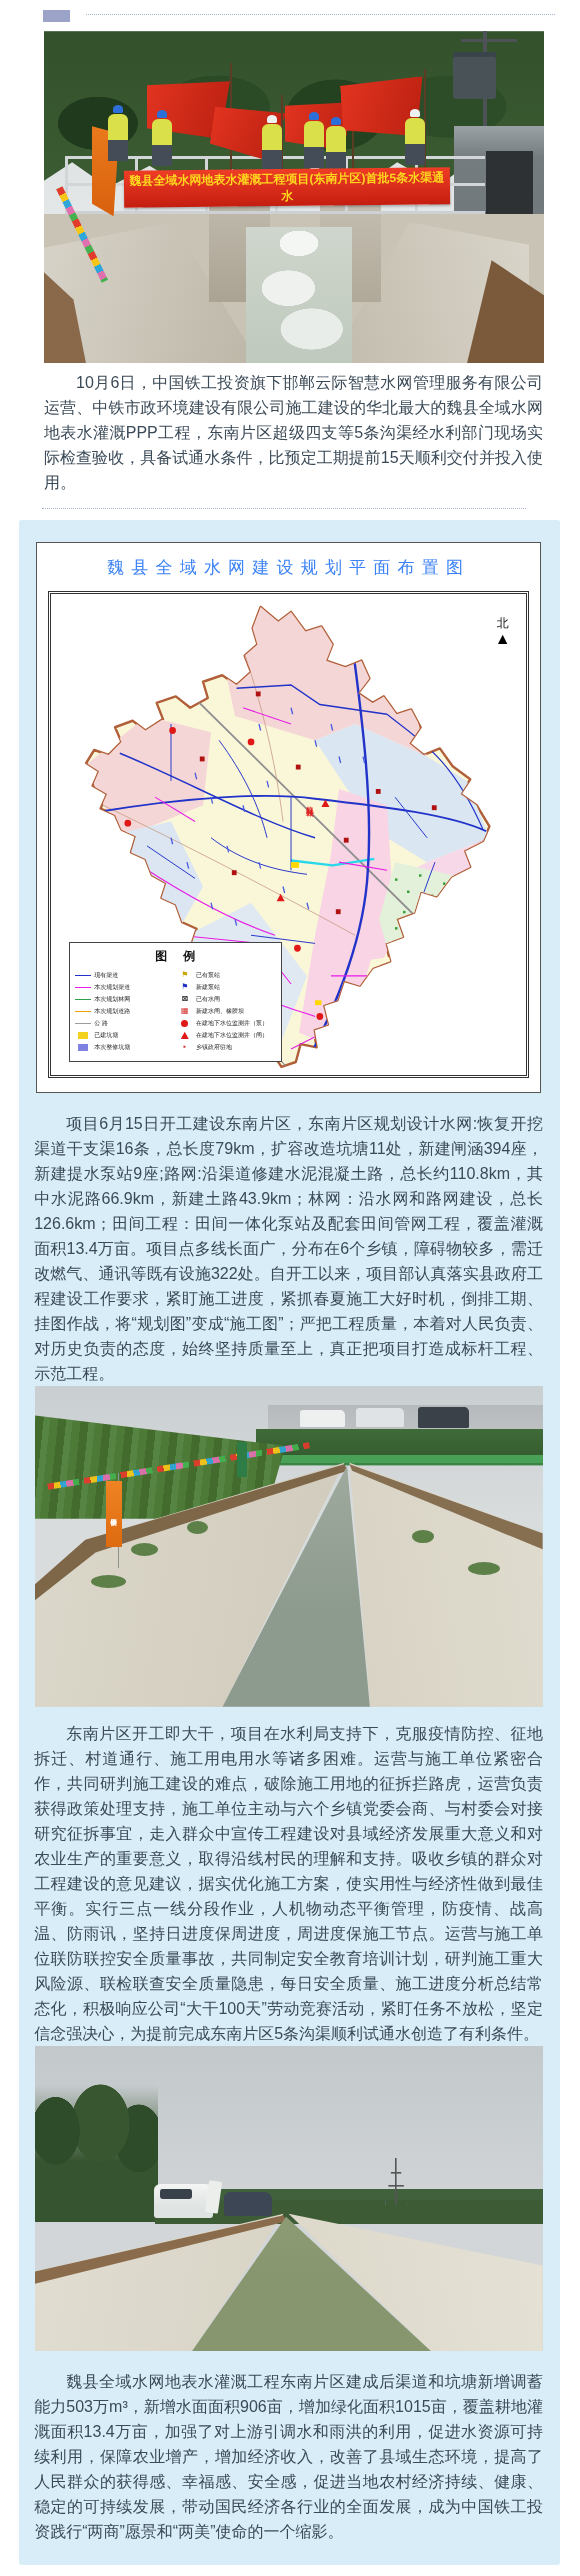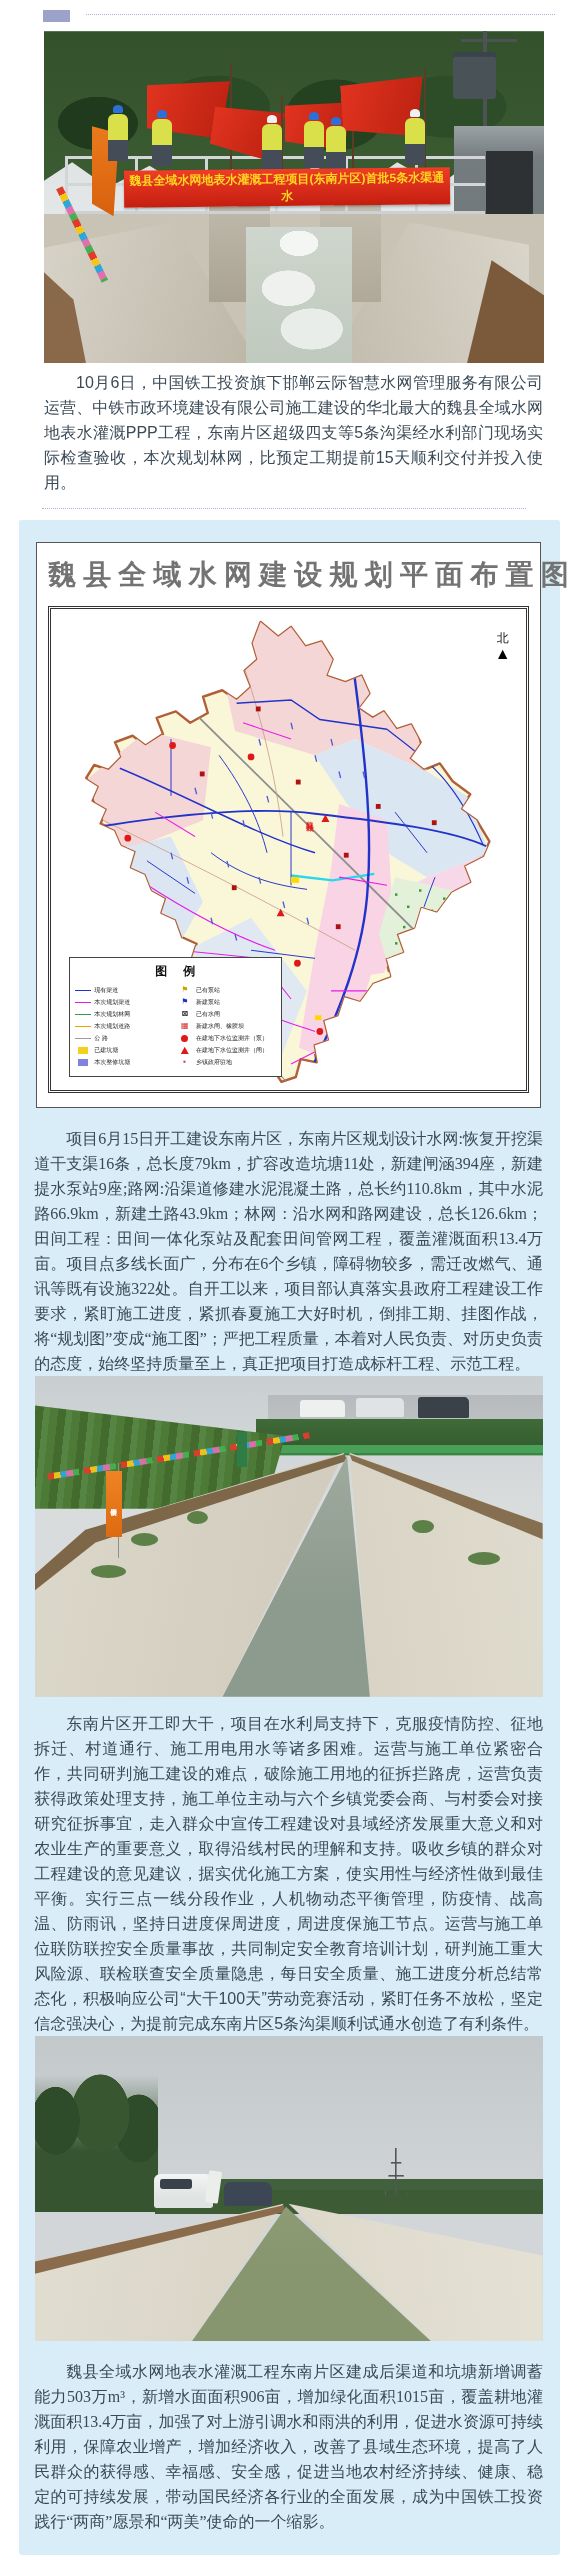--- a/index.html
+++ b/index.html
@@ -10,21 +10,21 @@
   .top-rect{position:absolute;left:43px;top:0;width:27px;height:12px;background:#9ba3c9;}
   .top-dots{position:absolute;left:86px;right:26px;top:4.8px;border-top:1.6px dotted #a9b4cf;}
   
   .para{width:499px;margin:6.4px 0 0 44px;font-size:16px;line-height:25px;
         color:#3b4a57;text-indent:2em;text-align:justify;}
   .divider{margin:13px 0 0 42px;width:484px;border-top:1.6px dotted #a9b4cf;}
   
   .blue-box{margin:11.2px 21px 0 19px;background:#d8edf7;border-radius:2.4px;
             padding:13px 17px 21px 15.2px;}
   .blue-box .para{width:auto;margin:0;}
-  .mt18{margin-top:14.4px!important;} .mt22{margin-top:17.6px!important;font-family:Liberation Serif, serif;}
+  .mt18{margin-top:14.4px!important;} .mt22{margin-top:17.6px!important;}
   
   .photo{position:relative;overflow:hidden;background:#dadde0;}
   .photo1{width:500px;height:332px;margin:9.6px 0 0 44px;}
   .ph-in{width:508px;height:321px;margin:11.2px auto 0;}
   .ph-in3{height:305px;}
   .layer{position:absolute;}
   
   .p1-sky{inset:0;background:linear-gradient(#d5dadb,#e4e7e7 55%,#eceeee);}
   .p1-trees{left:-8px;right:-8px;top:0;height:168px;background:
      radial-gradient(72px 48px at 12% 55%,#203a1e 55%,transparent 56%),
@@ -118,21 +118,21 @@
   .p3-dirt{left:0;top:0;width:100%;height:100%;background:#8a6b4b;
      clip-path:polygon(49% 55.5%,0 74%,0 78%,49.5% 57.5%);}
   .p3-water{left:0;top:0;width:100%;height:100%;background:linear-gradient(#a3ac8b,#87966f 75%);
      clip-path:polygon(49.5% 56%,31% 100%,78% 100%);}
   .p3-van{left:119px;top:138px;width:59px;height:34px;background:linear-gradient(#f3f5f4,#dfe3e2 70%);border-radius:6.4px 8px 2.4px 2.4px;}
   .p3-van::before{content:"";position:absolute;left:6.4px;top:4.8px;width:32px;height:10.4px;background:#39424a;border-radius:2.4px;}
   .p3-vandoor{left:172px;top:135px;width:13px;height:32px;background:#eceeec;border-radius:1.6px;transform:rotate(8deg);}
   .p3-car2{left:189px;top:146px;width:48px;height:24px;background:#3c4654;border-radius:6.4px 8px 2.4px 2.4px;}
   
   .map-card{background:#fff;border:0.8px solid #555;margin:9.6px 1.6px 0;padding:13px 11.2px 14.4px;}
-  .map-title{text-align:center;font-weight:bold;color:#737373;font-size:28px;letter-spacing:7.2px;white-space:nowrap;}
+  .map-title{text-align:center;font-weight:normal;color:#3b82f6;font-size:17px;letter-spacing:7.2px;white-space:nowrap;}
   .map-frame{margin-top:11.2px;border:3.2px double #333;height:481px;position:relative;background:#fff;overflow:hidden;}
   .map-frame svg{position:absolute;inset:0;width:100%;height:100%;}
   .north{position:absolute;right:13px;top:21px;width:21px;text-align:center;color:#111;}
   .north .n-label{font-size:12px;display:block;}
   .north .n-arrow{font-size:16px;line-height:13px;display:block;color:#000;}
   .city-label{position:absolute;left:53%;top:43%;color:#e01818;font-size:8px;letter-spacing:0.8px;
      writing-mode:vertical-rl;text-orientation:upright;}
   
   .legend{position:absolute;left:17.6px;bottom:13px;width:200px;background:#fff;border:0.8px solid #444;padding:5.6px 5.6px 7.2px;}
   .legend-title{text-align:center;font-weight:bold;font-size:12px;letter-spacing:16px;color:#111;text-indent:16px;}
@@ -190,21 +190,21 @@
     <div class="layer worker" style="left:260px;top:90px;"></div>
     <div class="layer worker" style="left:282px;top:95px;"></div>
     <div class="layer worker wh" style="left:361px;top:87px;"></div>
     <div class="layer p1-sign"></div>
     <div class="layer p1-bunting"></div>
     <div class="layer p1-banner">
       <span>魏县全域水网地表水灌溉工程项目(东南片区)首批5条水渠通水</span>
     </div>
   </figure>
 
-  <p class="para">10月6日，中国铁工投资旗下邯郸云际智慧水网管理服务有限公司运营、中铁市政环境建设有限公司施工建设的华北最大的魏县全域水网地表水灌溉PPP工程，东南片区超级四支等5条沟渠经水利部门现场实际检查验收，本次规划林网，比预定工期提前15天顺利交付并投入使用。</p>
+  <p class="para">10月6日，中国铁工投资旗下邯郸云际智慧水网管理服务有限公司运营、中铁市政环境建设有限公司施工建设的华北最大的魏县全域水网地表水灌溉PPP工程，东南片区超级四支等5条沟渠经水利部门现场实际检查验收，具备试通水条件，比预定工期提前15天顺利交付并投入使用。</p>
 
   <div class="divider"></div>
 
   <section class="blue-box">
 
 
     <div class="map-card">
       <div class="map-title">魏县全域水网建设规划平面布置图</div>
       <div class="map-frame">
         <svg viewBox="0 0 594 592" preserveAspectRatio="none" aria-hidden="true">

